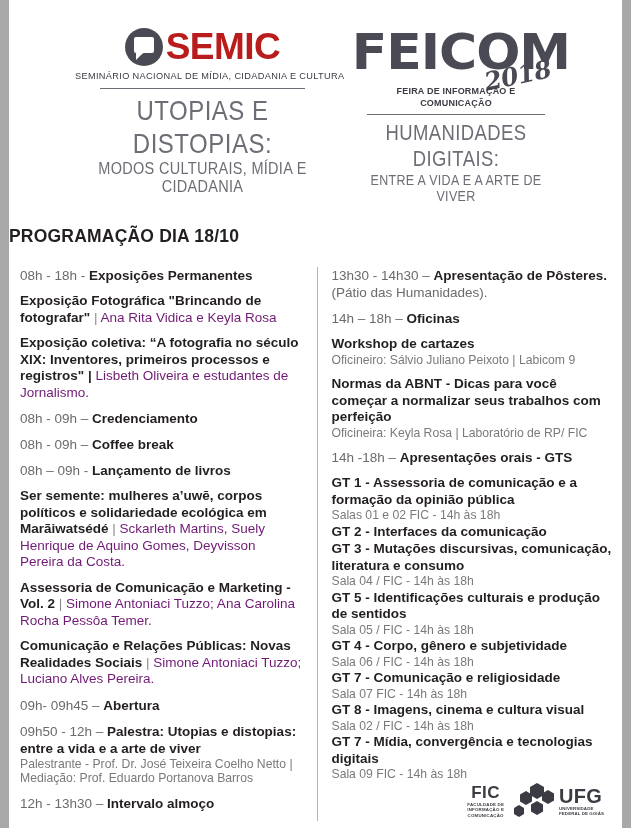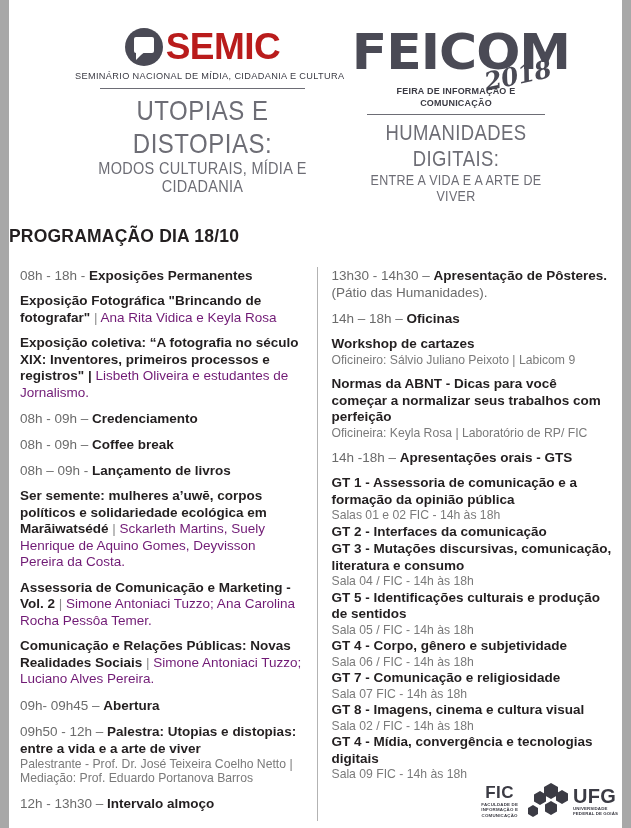--- a/index.html
+++ b/index.html
@@ -243,21 +243,21 @@
   .item-meta {
     font-size: 12.2px;
     line-height: 14.5px;
     color: #7a7a7a;
     font-weight: 400;
   }
 
   
   .footer-logos {
     position: absolute;
-    right: 4px;
+    right: 18px;
     bottom: 8px;
     display: flex;
     align-items: center;
     gap: 9px;
   }
   .fic-logo { text-align: center; }
   .fic-name {
     font-size: 17px;
     font-weight: bold;
     color: #3b3b44;
@@ -454,21 +454,21 @@
       </div>
       <div class="entry gts">
         <div class="item-title">GT 7 - Comunicação e religiosidade</div>
         <div class="item-meta">Sala 07 FIC - 14h às 18h</div>
       </div>
       <div class="entry gts">
         <div class="item-title">GT 8 - Imagens, cinema e cultura visual</div>
         <div class="item-meta">Sala 02 / FIC - 14h às 18h</div>
       </div>
       <div class="entry gts">
-        <div class="item-title">GT 4 - Mídia, convergência e tecnologias digitais</div>
+        <div class="item-title">GT 7 - Mídia, convergência e tecnologias digitais</div>
         <div class="item-meta">Sala 09 FIC - 14h às 18h</div>
       </div>
 
     </div>
   </div>
 
   <div class="footer-logos">
     <div class="fic-logo">
       <div class="fic-name">FIC</div>
       <div class="fic-sub">

